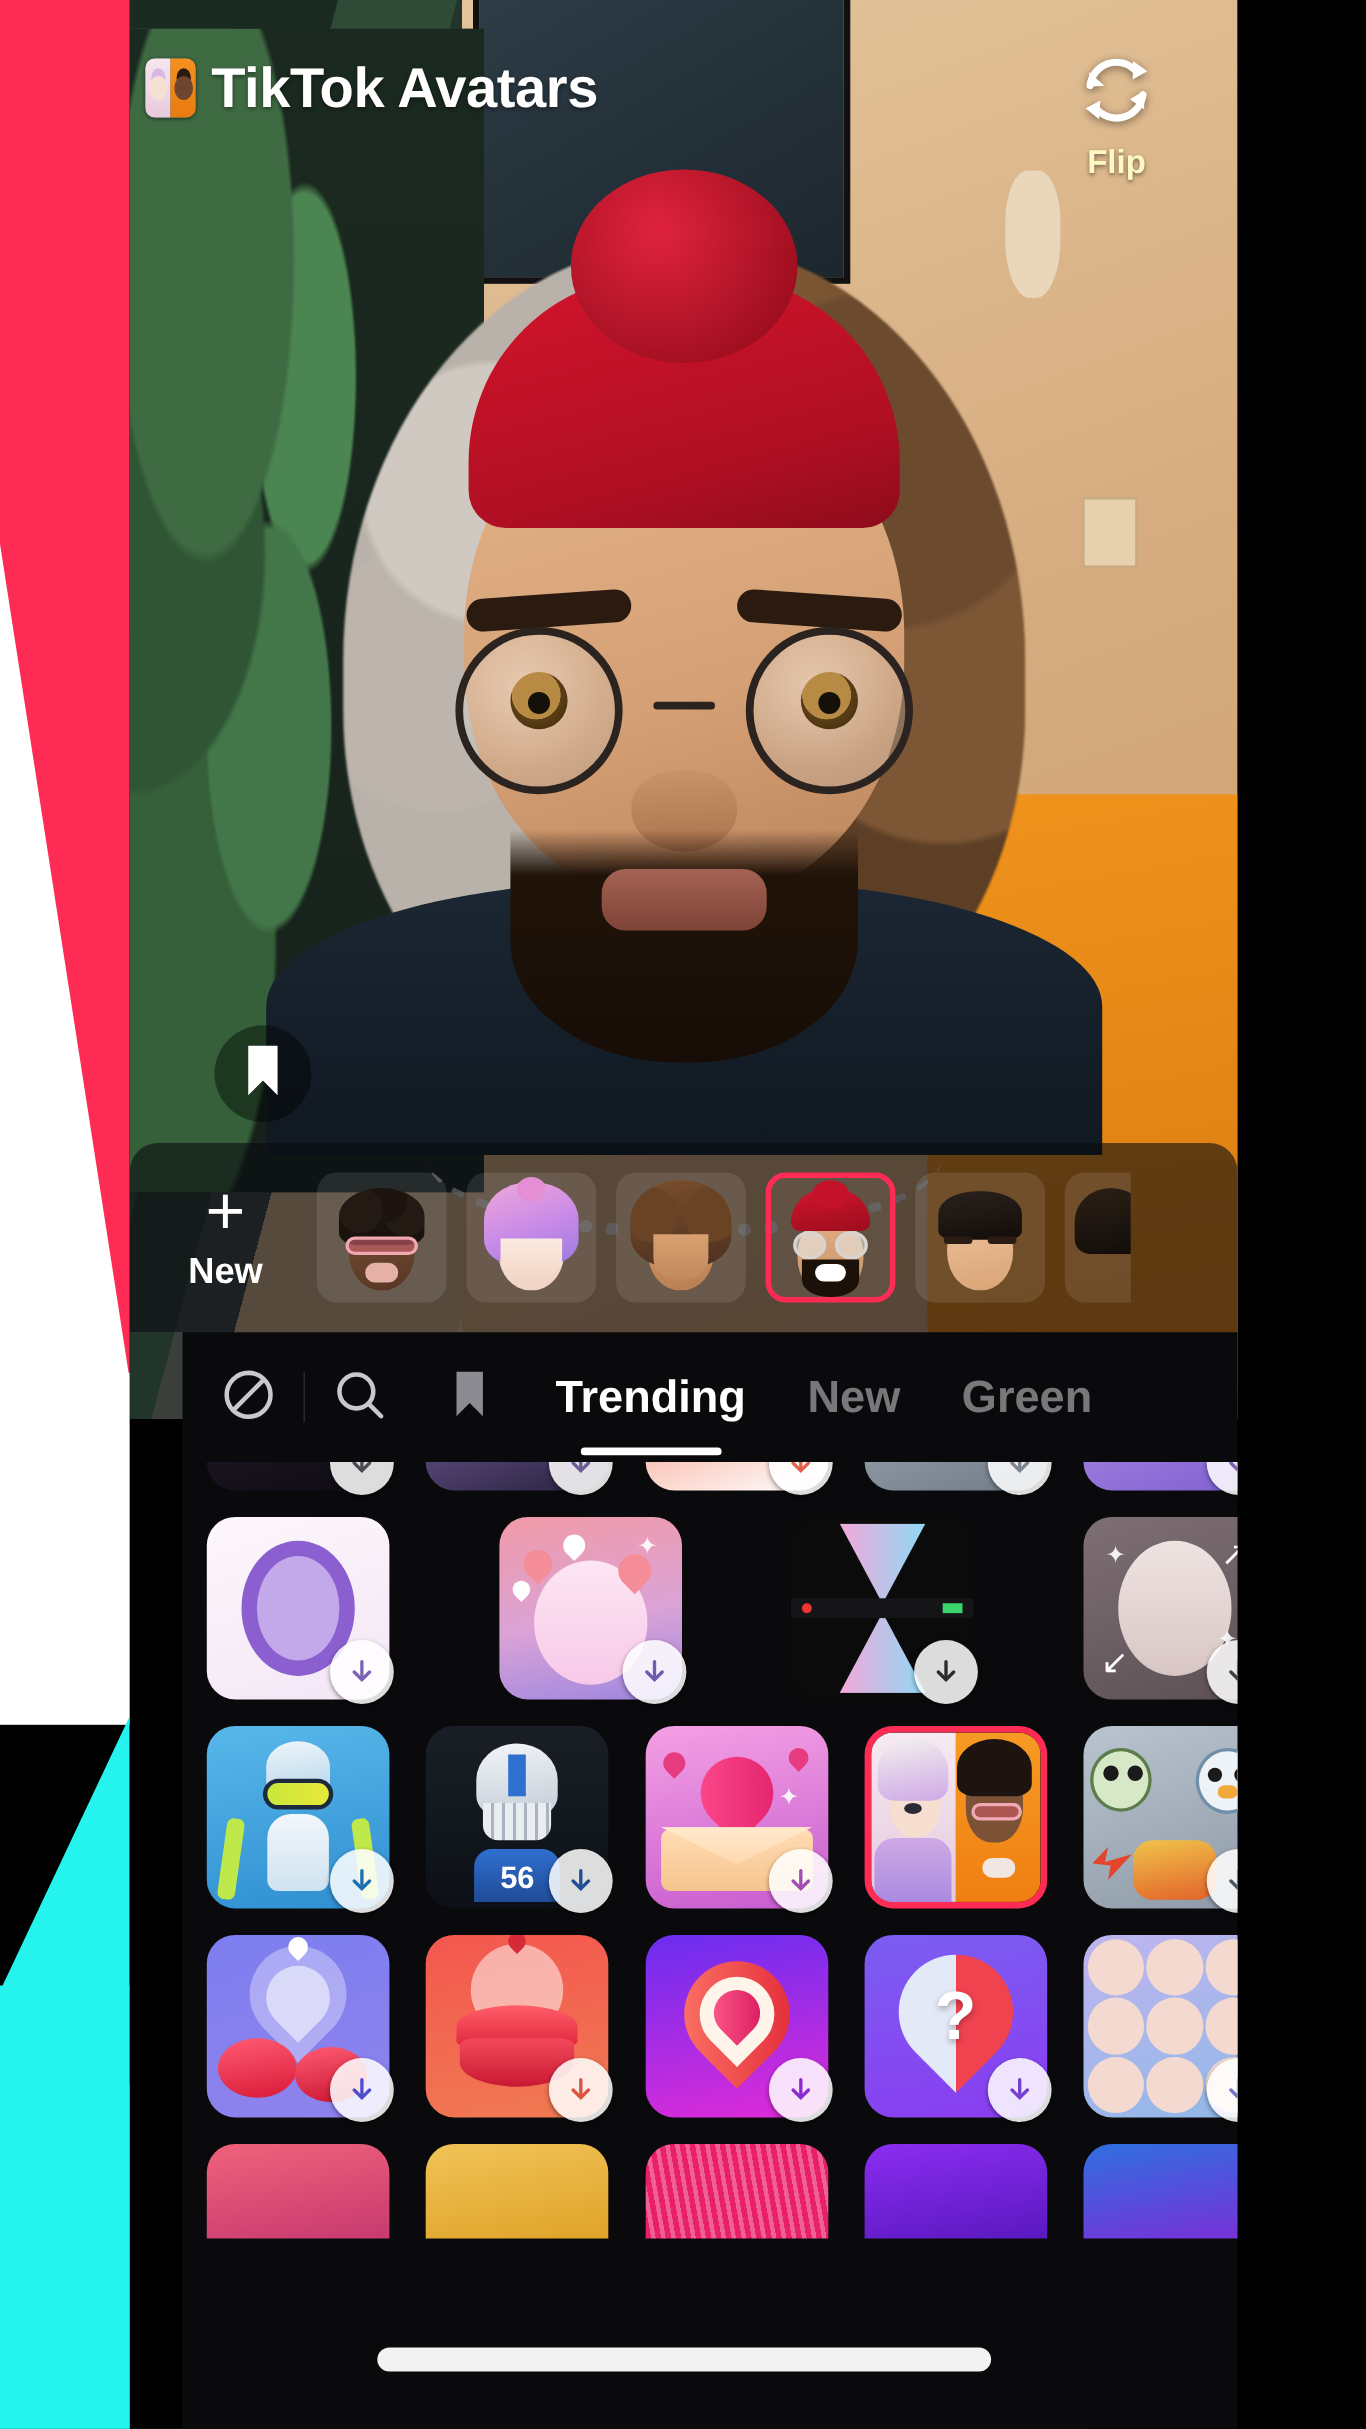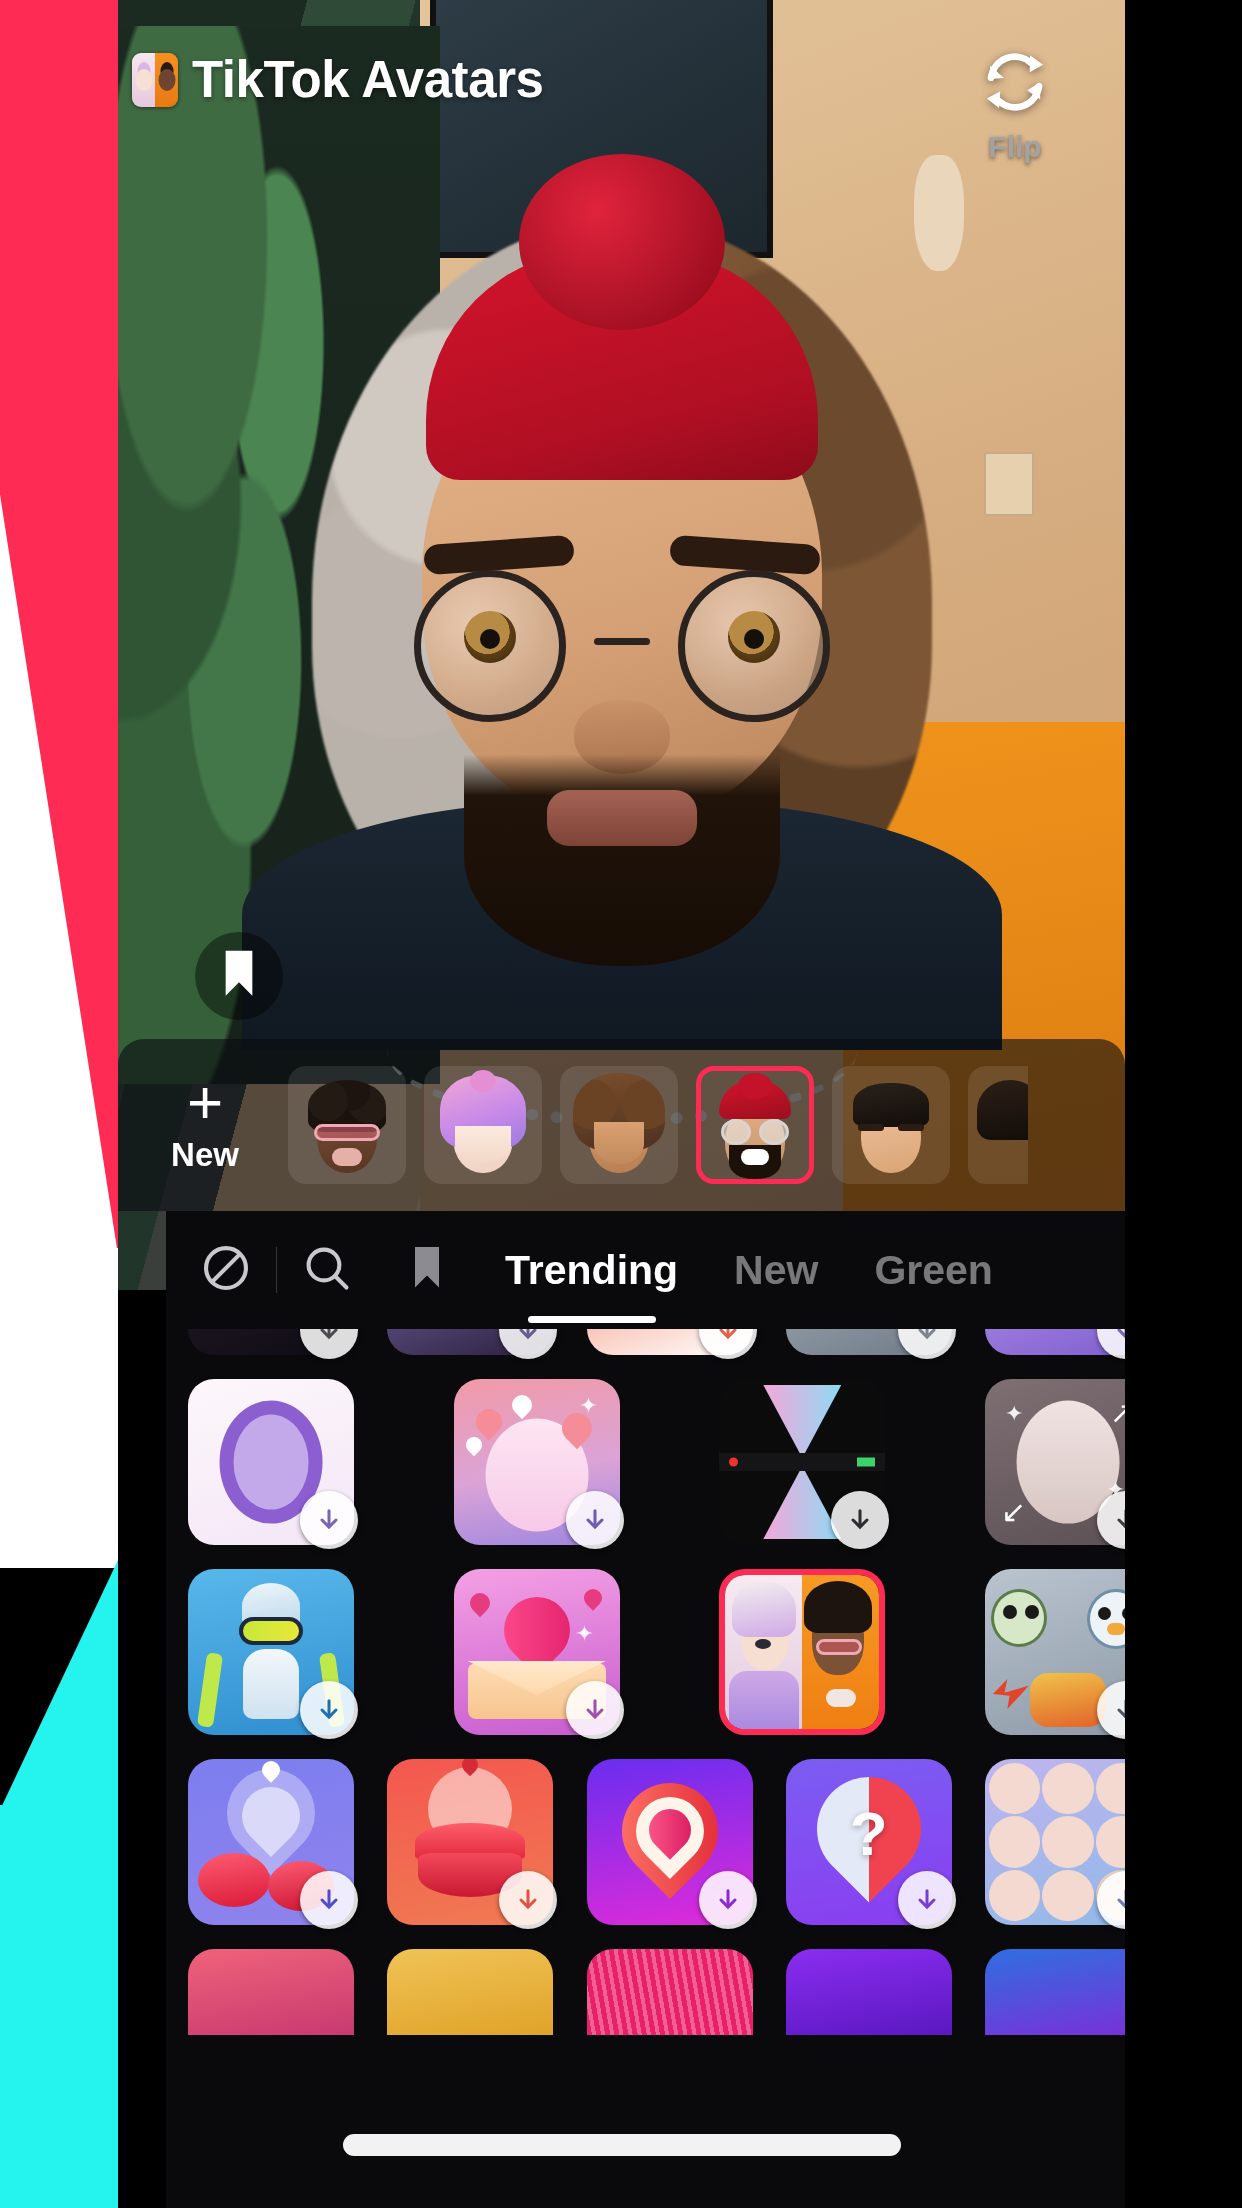--- a/index.html
+++ b/index.html
@@ -171,21 +171,21 @@
   #app-icon .ai-l:after{ content:""; position:absolute; left:50%; top:30%; transform:translateX(-50%);
      width:17px;height:22px;border-radius:50%;background:#f6dfd3; box-shadow:0 -9px 0 -2px #d9b8e8;}
   #app-icon .ai-r:after{ content:""; position:absolute; left:50%; top:30%; transform:translateX(-50%);
      width:17px;height:22px;border-radius:50%;background:#6e4530; box-shadow:0 -9px 0 -2px #2a1a10;}
   #app-title{ color:#fff; font-size:51px; font-weight:bold; letter-spacing:-.4px;
     text-shadow:0 2px 5px rgba(0,0,0,.45); }
 
   #flip-btn{ position:absolute; right:55px; top:48px; width:110px;
     display:flex; flex-direction:column; align-items:center; gap:10px; }
   #flip-btn svg{ filter:drop-shadow(0 2px 4px rgba(0,0,0,.45)); }
-  #flip-label{ color:#a3a3a3; font-size:30px; font-weight:600; text-shadow:0 2px 4px rgba(0,0,0,.5); }
+  #flip-label{ color:#fef9c3; font-size:30px; font-weight:600; text-shadow:0 2px 4px rgba(0,0,0,.5); }
 
   
   #bookmark-fab{
     position:absolute; left:77px; top:932px; width:88px; height:88px; border-radius:50%;
     background:rgba(0,0,0,.42);
     display:flex; align-items:center; justify-content:center; z-index:25;
   }
 
   
   #avatar-carousel{
@@ -547,20 +547,35 @@
             <div style="position:absolute;right:14px;top:84px;width:16px;height:74px;background:#bfe84a;transform:rotate(-8deg);border-radius:6px;"></div>
           </div>
           <div class="dl-badge">
               <svg width="28" height="28" viewBox="0 0 24 24" fill="none" stroke="#1e6fb0" stroke-width="2.6" stroke-linecap="round">
                 <line x1="12" y1="4" x2="12" y2="17"></line>
                 <polyline points="6,12 12,18 18,12"></polyline>
               </svg>
             </div>
         </div>
 
+        <div class="fx-cell">
+          <div class="fx-tile" style="background:linear-gradient(180deg,#1a1f27,#0c1016);">
+            <div style="position:absolute;left:50%;top:16px;transform:translateX(-50%);width:74px;height:66px;border-radius:50% 50% 28% 28%;background:linear-gradient(170deg,#f2f5f8,#c3ccd6);"></div>
+            <div style="position:absolute;left:50%;top:26px;transform:translateX(-50%);width:16px;height:38px;background:#2f6fd0;"></div>
+            <div style="position:absolute;left:50%;top:70px;transform:translateX(-50%);width:62px;height:34px;background:repeating-linear-gradient(90deg,#e9edf1 0 7px,#a9b4c0 7px 10px);border-radius:0 0 14px 14px;"></div>
+            <div style="position:absolute;left:50%;bottom:6px;transform:translateX(-50%);width:78px;height:48px;background:linear-gradient(180deg,#2f6fd0,#1f4c96);border-radius:16px 16px 0 0;"></div>
+            <div style="position:absolute;left:50%;bottom:12px;transform:translateX(-50%);color:#fff;font-size:28px;font-weight:800;">56</div>
+          </div>
+          <div class="dl-badge">
+              <svg width="28" height="28" viewBox="0 0 24 24" fill="none" stroke="#1e4f96" stroke-width="2.6" stroke-linecap="round">
+                <line x1="12" y1="4" x2="12" y2="17"></line>
+                <polyline points="6,12 12,18 18,12"></polyline>
+              </svg>
+            </div>
+        </div>
 
         <div class="fx-cell">
           <div class="fx-tile" style="background:linear-gradient(170deg,#f4a0e4,#c75ccf);">
             <div style="position:absolute;left:50%;top:28px;transform:translateX(-50%) rotate(-45deg);width:66px;height:66px;background:linear-gradient(135deg,#ff4d8d,#e01f6b);border-radius:50% 50% 50% 0;"></div>
             <div style="position:absolute;left:14px;bottom:16px;width:138px;height:56px;background:linear-gradient(180deg,#ffdcb5,#f6c48d);border-radius:8px;"></div>
             <div style="position:absolute;left:14px;bottom:40px;width:138px;height:34px;background:linear-gradient(180deg,#ffe9cd,#ffd8ac);clip-path:polygon(0 0,50% 100%,100% 0);"></div>
             <div style="position:absolute;left:16px;top:24px;width:20px;height:20px;background:#e63b7e;border-radius:50% 50% 50% 0;transform:rotate(-45deg);"></div>
             <div style="position:absolute;right:18px;top:20px;width:18px;height:18px;background:#e63b7e;border-radius:50% 50% 50% 0;transform:rotate(-45deg);"></div>
             <span class="spark" style="right:26px;top:52px;">✦</span>
           </div>

